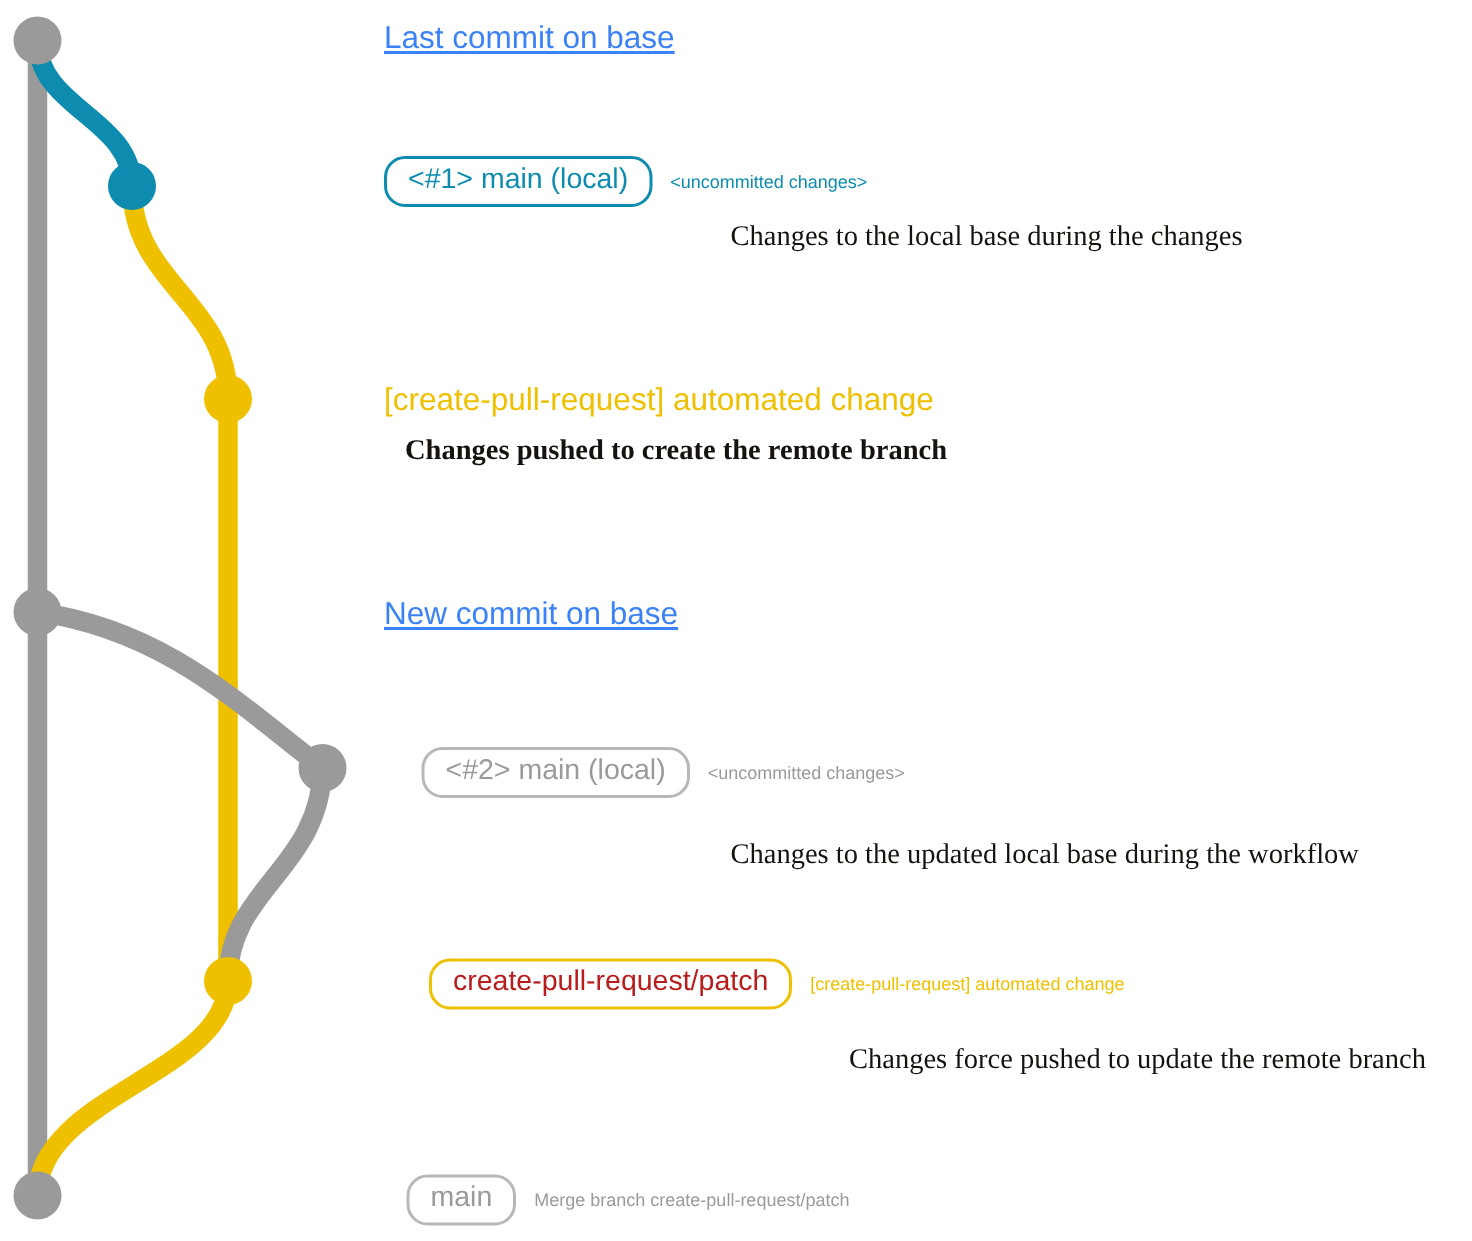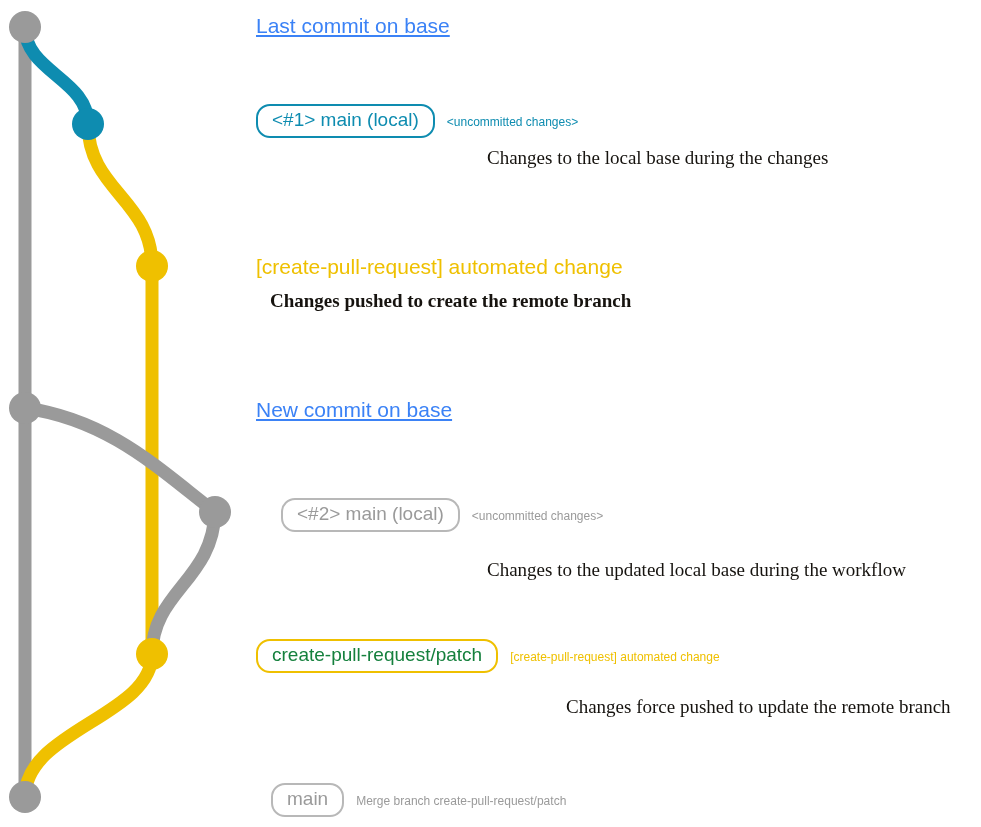--- a/index.html
+++ b/index.html
@@ -32,21 +32,21 @@
     border: 2px solid;
     border-radius: 14px;
     padding: 4px 14px 5px 14px;
     font-size: 19px;
     line-height: 1.1;
     white-space: nowrap;
     background: #ffffff;
   }
   .chip.blue   { color: #0e8cb0; border-color: #0e8cb0; }
   .chip.gray   { color: #9a9a9a; border-color: #b8b8b8; }
-  .chip.yellow { color: #15803d; border-color: #efc000; }
+  .chip.yellow { color: #b91c1c; border-color: #efc000; margin-left: 30px; }
   .subject {
     font-size: 12px;
     line-height: 1.1;
     white-space: nowrap;
   }
   .subject.blue   { color: #0e8cb0; }
   .subject.gray   { color: #9a9a9a; }
   .subject.yellow { color: #efc000; }
   .note {
     position: absolute;

